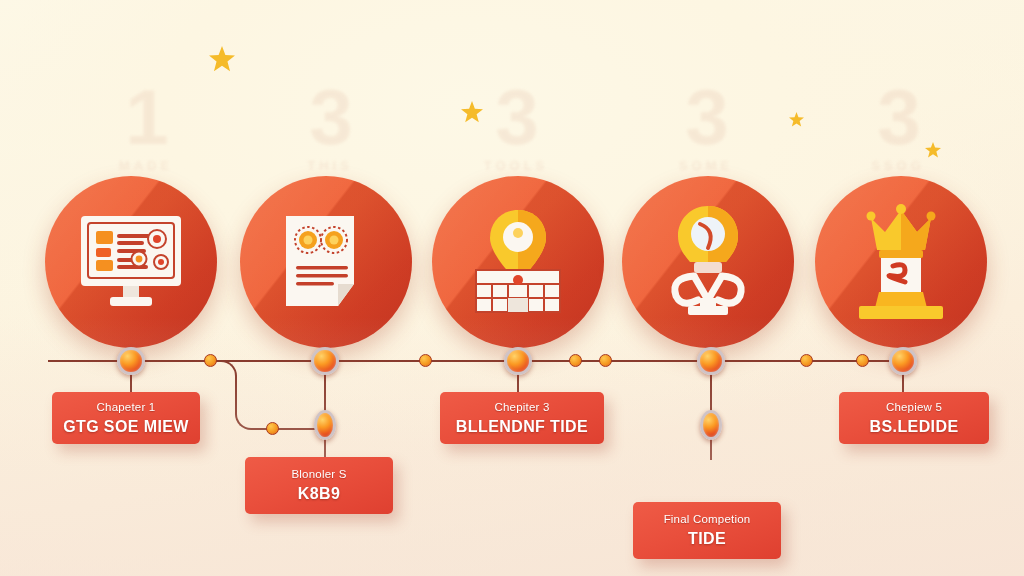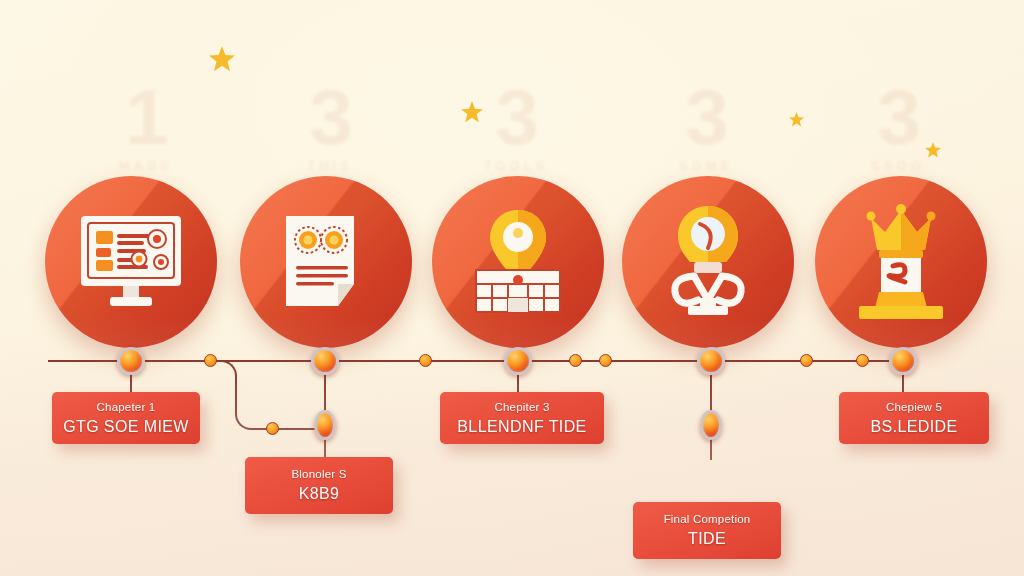--- a/index.html
+++ b/index.html
@@ -144,21 +144,21 @@
   .plate .p-sub {
     font-size:11.5px;
     font-weight:400;
     letter-spacing:.2px;
     text-shadow:0 1px 1px rgba(120,30,20,.45);
     margin-bottom:5px;
     white-space:nowrap;
   }
   .plate .p-title {
     font-size:16px;
-    font-weight:400;
+    font-weight:700;
     letter-spacing:.4px;
     text-shadow:0 1px 2px rgba(120,30,20,.5);
     white-space:nowrap;
   }
 </style>
 </head>
 <body>
 
 <div id="stage">
 

